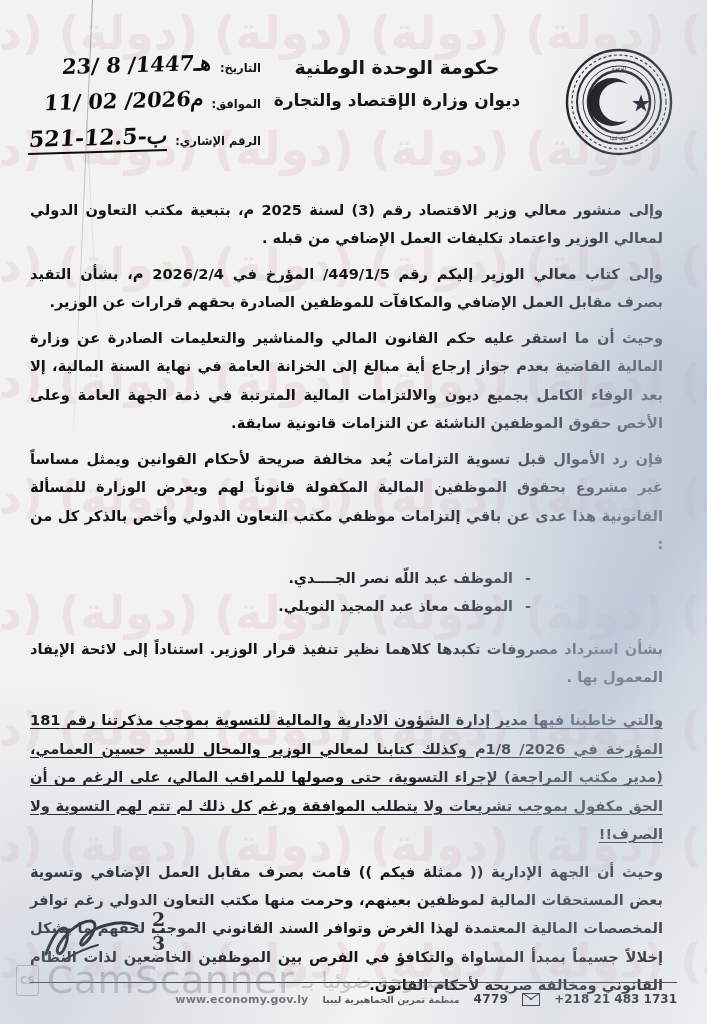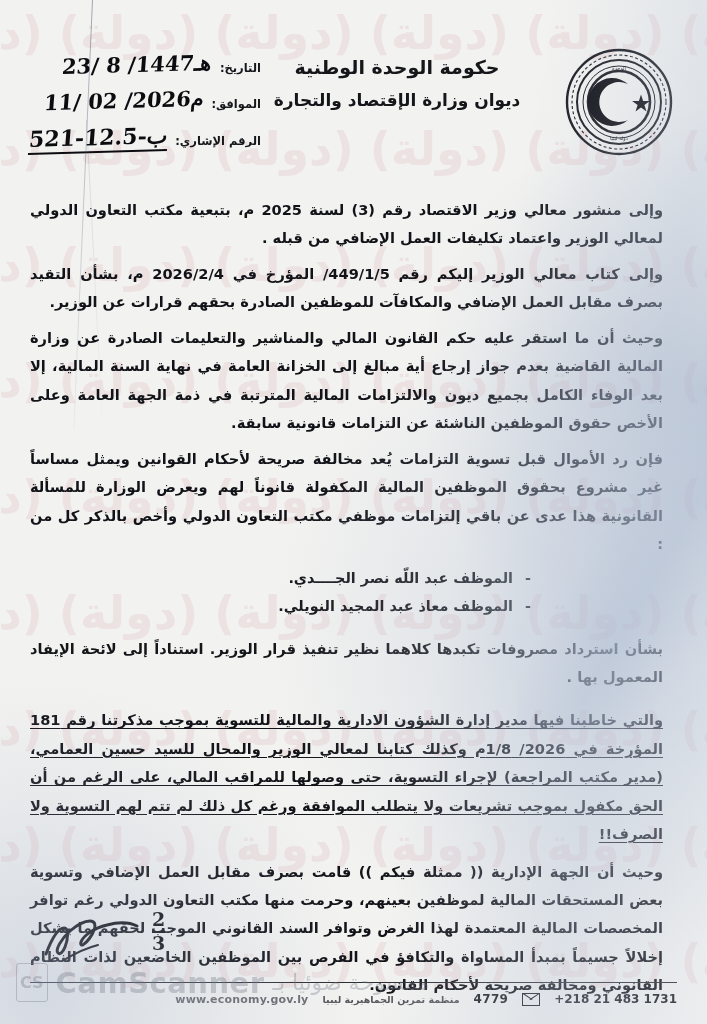--- a/index.html
+++ b/index.html
@@ -311,30 +311,30 @@
     bottom: 22px;
     z-index: 7;
     display: flex;
     align-items: center;
     gap: 8px;
     direction: ltr;
     pointer-events: none;
     opacity: .34;
   }
   .cs-badge {
-    font-size: 16px;
+    font-size: 10px;
     font-weight: bold;
     color: #6f7683;
     border: 1.5px solid #6f7683;
     border-radius: 3px;
     padding: 9px 3px;
   }
   .cs-name {
-    font-size: 29px;
-    font-weight: bold;
+    font-size: 38px;
+    font-weight: normal;
     color: #737a88;
     letter-spacing: .5px;
   }
   .cs-ar {
     font-size: 22px;
     font-weight: normal;
     color: #737a88;
     direction: rtl;
     margin-right: 6px;
   }

